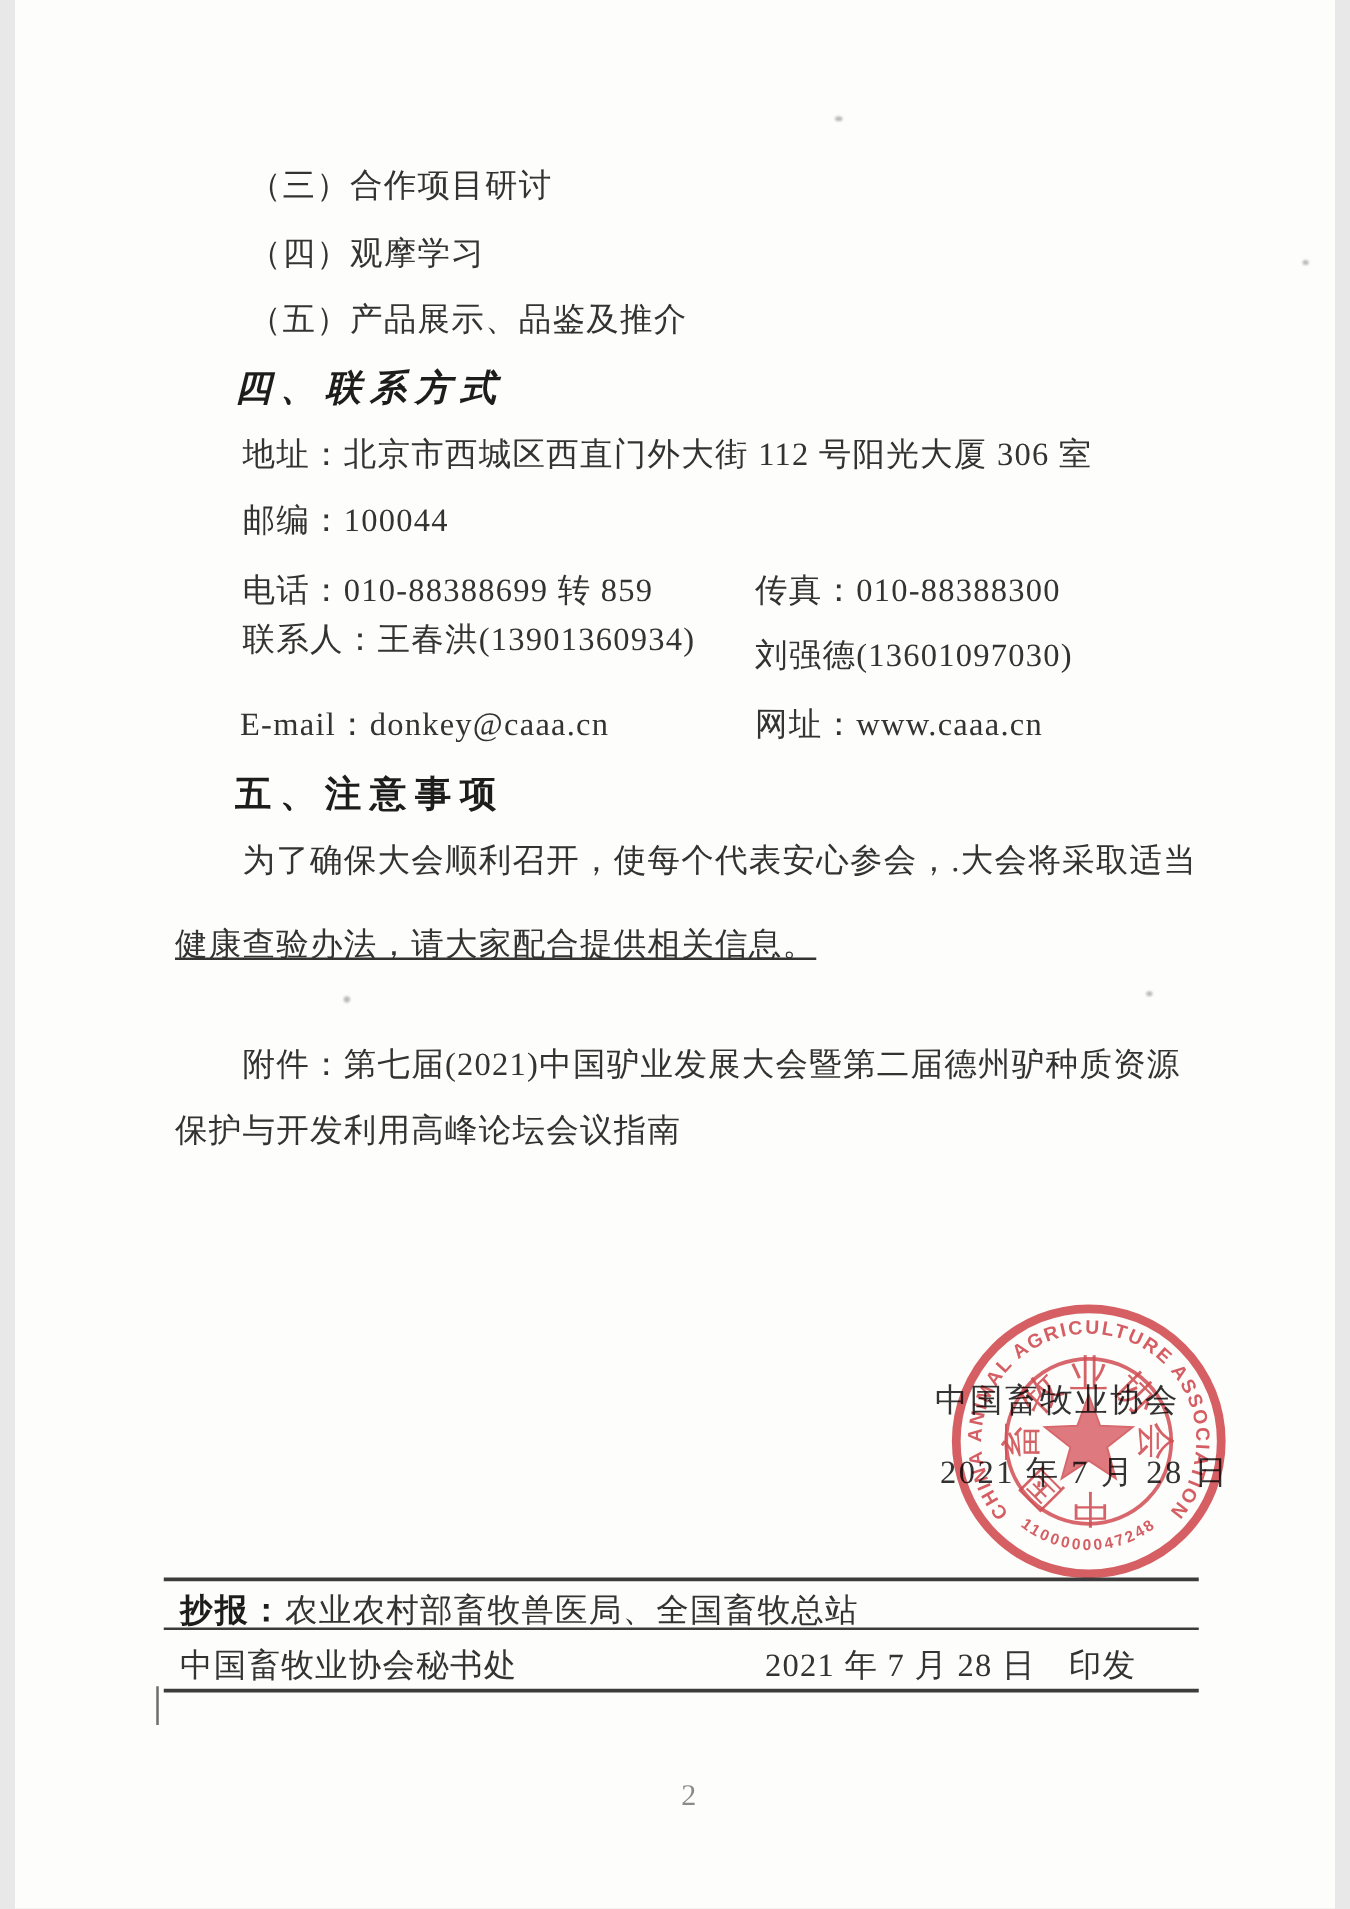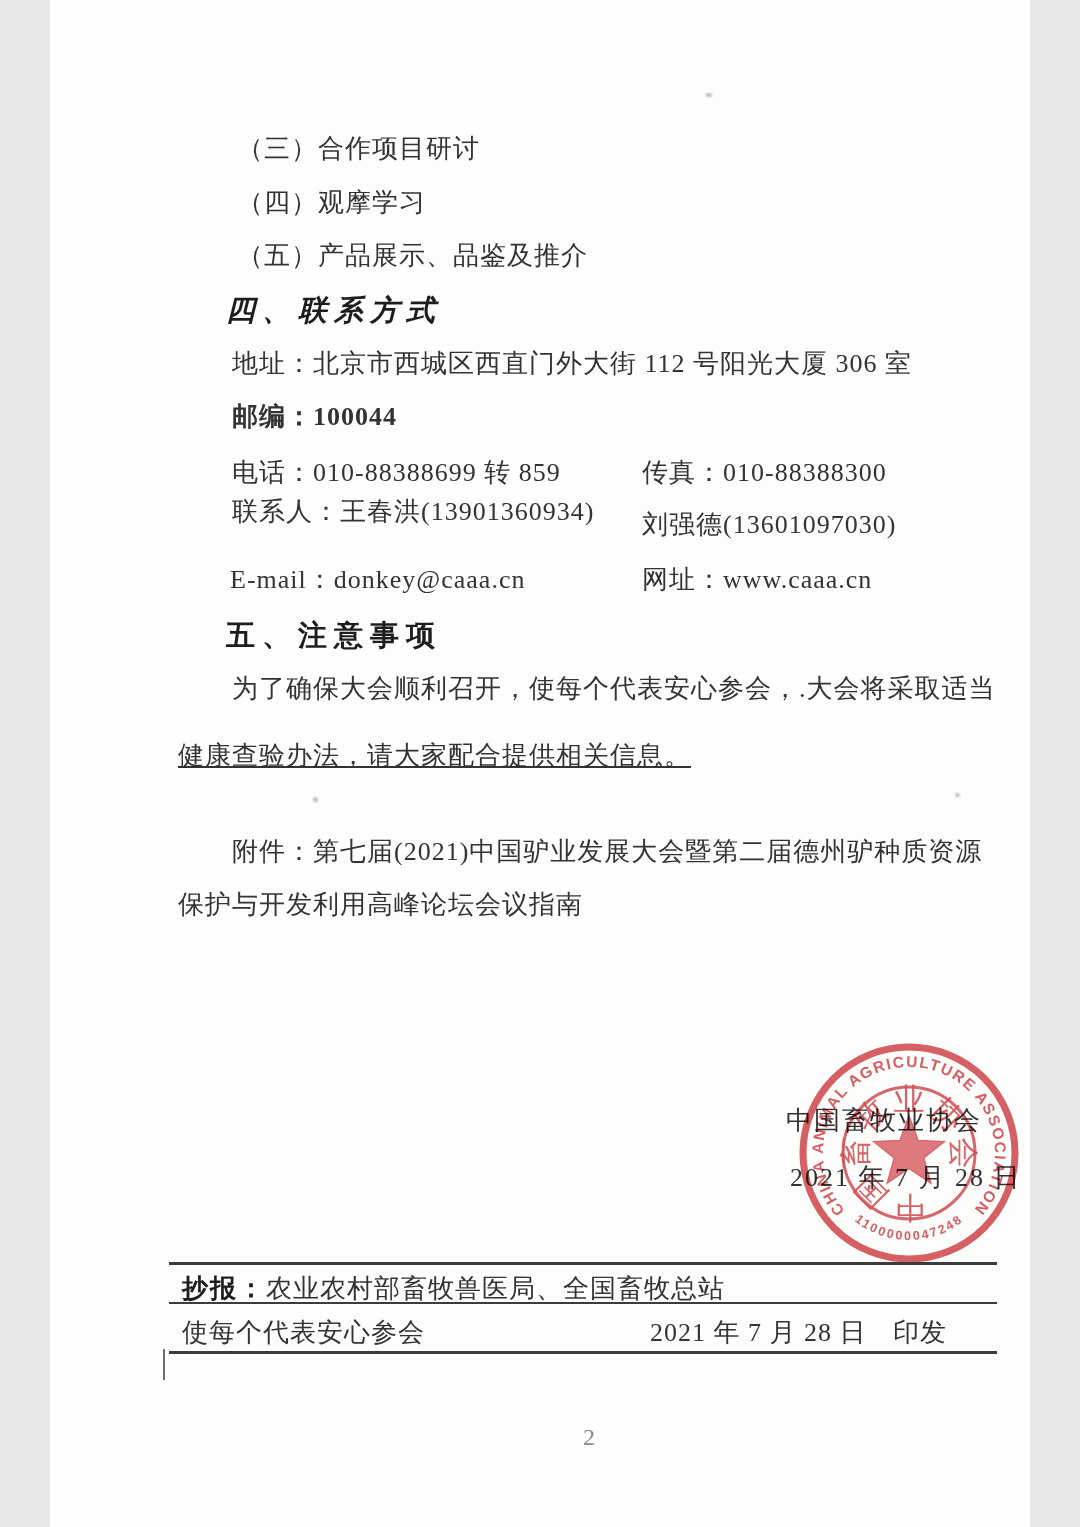--- a/index.html
+++ b/index.html
@@ -1,18 +1,18 @@
 <!DOCTYPE html>
 <html><head>
 <meta charset="utf-8">
 <style>
   html,body{margin:0;padding:0;background:#e8e8e8;}
   .page{
     position:relative;
-    width:980px;height:1527px;
+    width:1056px;height:1527px;
     margin:0 auto;
     background:#fdfdfb;
     overflow:hidden;
     font-family:"Liberation Serif","DejaVu Serif",serif;
     color:#2f2f2f;
   }
   .line{
     position:absolute;
     font-size:26px;
     letter-spacing:1px;
@@ -82,21 +82,21 @@
 <body>
 
 <div class="page">
 
   <div class="line" style="left:187px;top:131px;">（三）合作项目研讨</div>
   <div class="line" style="left:187px;top:185px;">（四）观摩学习</div>
   <div class="line" style="left:187px;top:238px;">（五）产品展示、品鉴及推介</div>
 
   <div class="line heading" style="left:176px;top:291px;font-style:italic;">四、联系方式</div>
   <div class="line" style="left:182px;top:346px;">地址：北京市西城区西直门外大街 112 号阳光大厦 306 室</div>
-  <div class="line" style="left:182px;top:399px;font-weight:bold;">邮编：100044</div>
+  <div class="line" style="left:182px;top:399px;">邮编：100044</div>
   <div class="line" style="left:182px;top:455px;">电话：010-88388699 转 859</div>
   <div class="line" style="left:592px;top:455px;">传真：010-88388300</div>
   <div class="line" style="left:182px;top:494px;">联系人：王春洪(13901360934)</div>
   <div class="line" style="left:592px;top:507px;">刘强德(13601097030)</div>
   <div class="line" style="left:180px;top:562px;">E-mail：donkey@caaa.cn</div>
   <div class="line" style="left:592px;top:562px;">网址：www.caaa.cn</div>
 
   <div class="line heading" style="left:176px;top:616px;">五、注意事项</div>
   <div class="line" style="left:182px;top:671px;">为了确保大会顺利召开，使每个代表安心参会，.大会将采取适当</div>
   <div class="line" style="left:128px;top:738px;text-decoration:underline;">健康查验办法，请大家配合提供相关信息。</div>
@@ -135,21 +135,21 @@
   </svg>
 
   <div class="hr" style="top:1262px;height:3px;"></div>
   <div class="hr" style="top:1302px;height:2px;"></div>
   <div class="hr" style="top:1351px;height:3px;"></div>
   <div class="vline-artifact"></div>
 
   <div class="line" style="left:132px;top:1271px;text-align:right;">
     <span class="boldlabel">抄报：</span><span>农业农村部畜牧兽医局、全国畜牧总站</span>
   </div>
-  <div class="line" style="left:132px;top:1315px;">使每个代表安心参会</div>
+  <div class="line" style="left:132px;top:1315px;">中国畜牧业协会秘书处</div>
   <div class="line" style="left:600px;top:1315px;">2021 年 7 月 28 日</div>
   <div class="line" style="left:843px;top:1315px;">印发</div>
 
   <div class="pagenum">2</div>
 
   <div class="speck" style="left:656px;top:93px;width:6px;height:4px;"></div>
   <div class="speck" style="left:1030px;top:208px;width:5px;height:4px;"></div>
   <div class="speck" style="left:263px;top:797px;width:5px;height:5px;"></div>
   <div class="speck" style="left:905px;top:793px;width:5px;height:4px;"></div>
 

